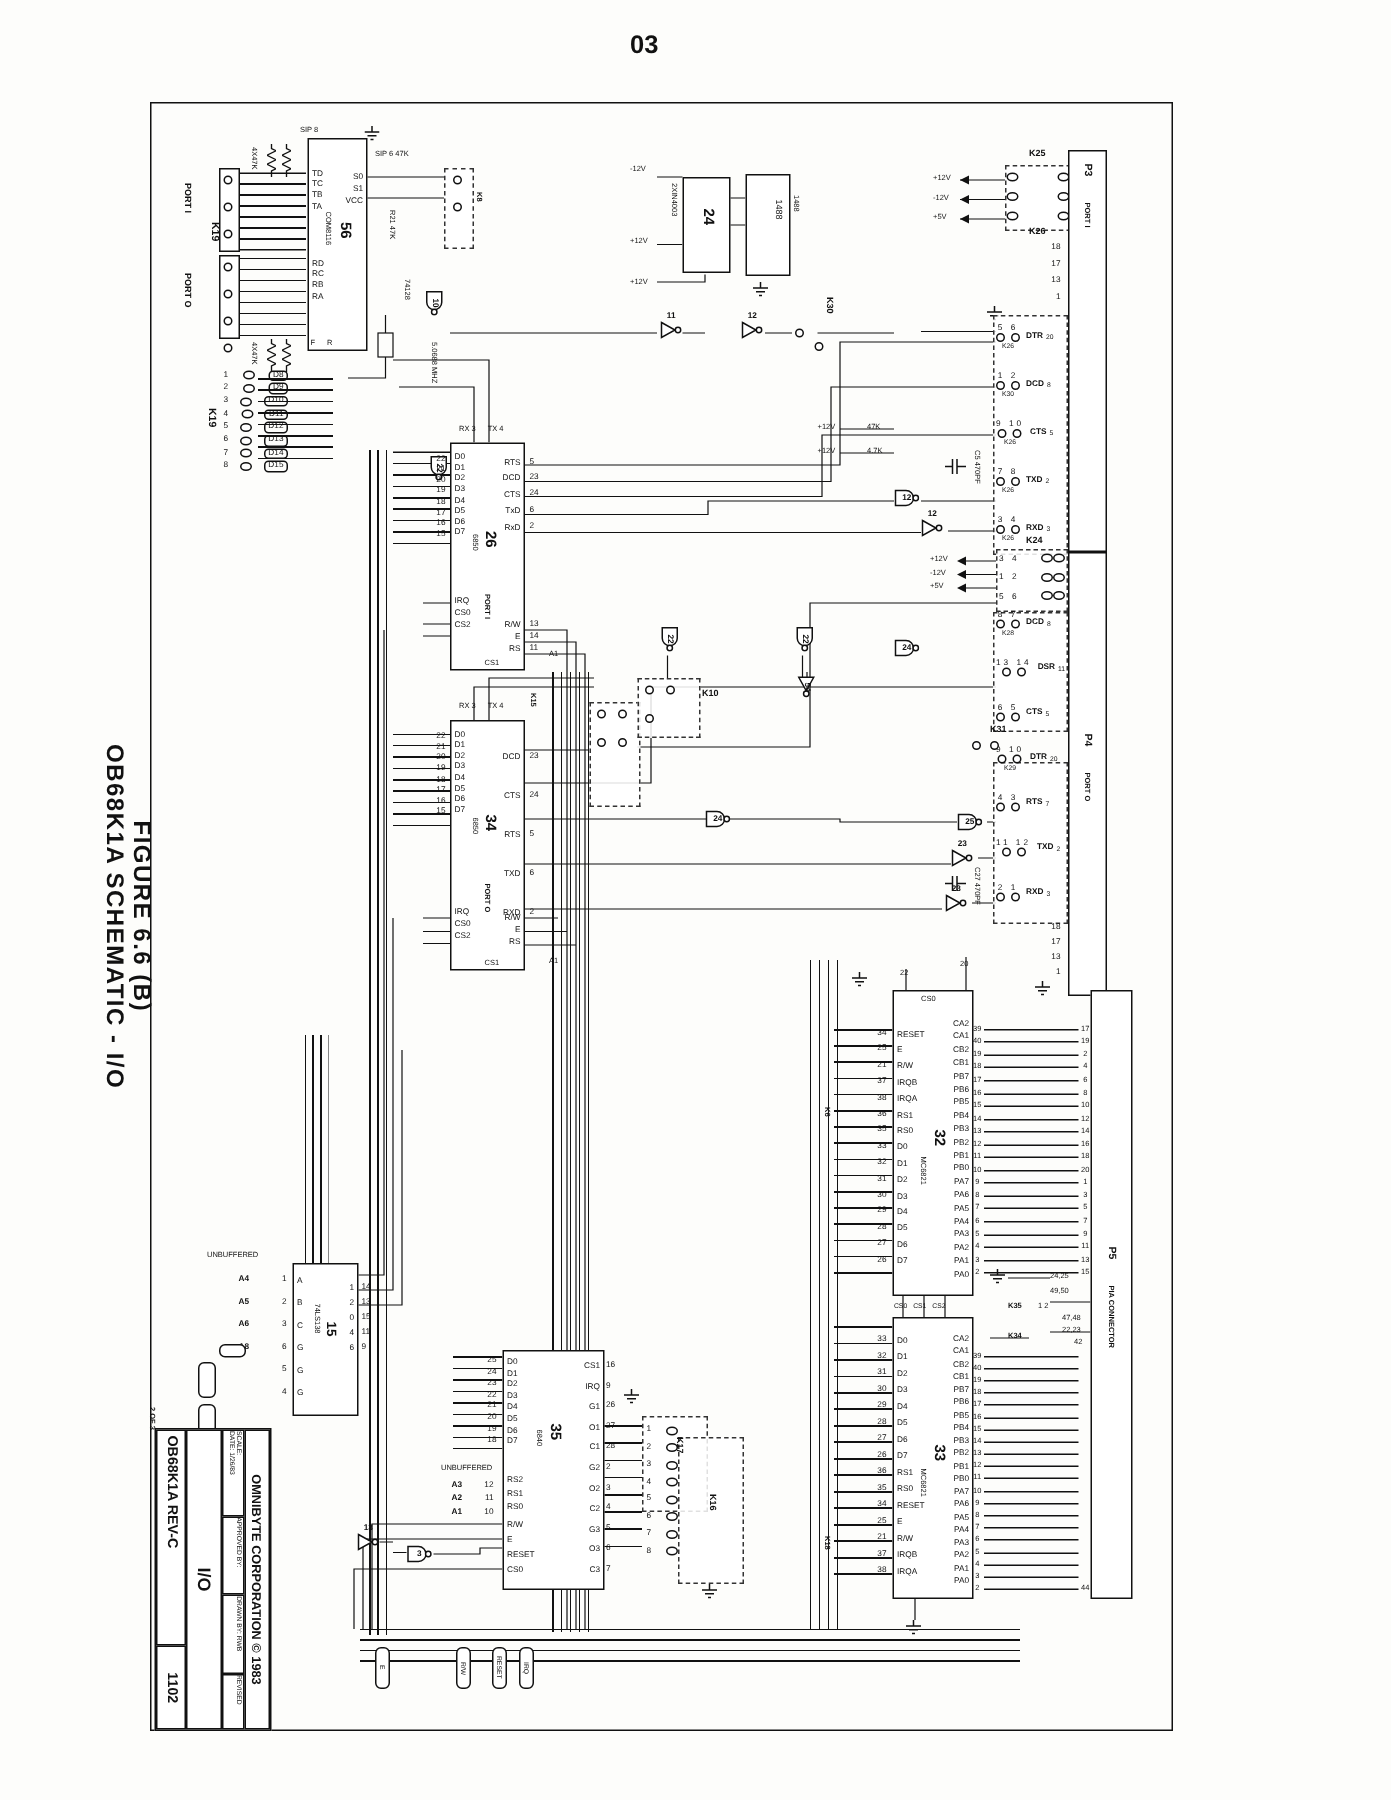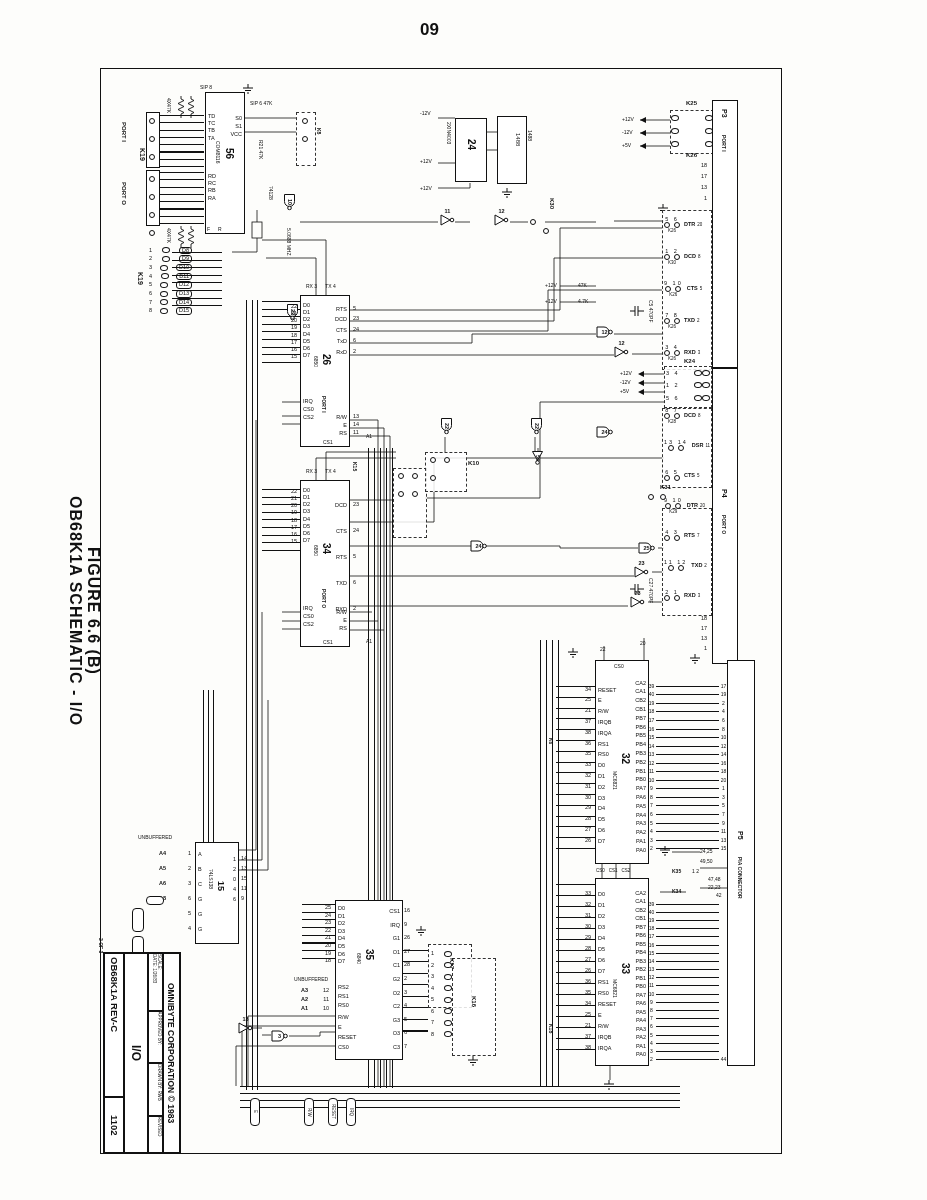--- a/index.html
+++ b/index.html
@@ -52,21 +52,21 @@
     </symbol>
     <symbol id="g-res" viewBox="0 0 6 22">
       <path d="M3,0 V3 L6,4.5 L0,7.5 L6,10.5 L0,13.5 L6,16.5 L3,18 V22" stroke="#111" fill="none" stroke-width="0.9"></path>
     </symbol>
     <symbol id="g-cap" viewBox="0 0 14 10">
       <path d="M0,5 H5 M5,0 V10 M8,0 V10 M8,5 H14" stroke="#111" fill="none" stroke-width="1"></path>
     </symbol>
   </defs>
 </svg>
 
-<div class="abs b" style="left:420px;top:20px;font-size:17px;">09</div>
+<div class="abs b" style="left:420px;top:20px;font-size:17px;">03</div>
 
 <div class="abs v b" style="left:66px;top:446px;height:330px;font-size:16px;letter-spacing:1px;text-align:center;">
   <div>OB68K1A SCHEMATIC - I/O</div>
   <div>FIGURE 6.6 (B)</div>
 </div>
 
 <div class="abs" style="left:100px;top:68px;width:680px;height:1084px;border:1.5px solid #111;"></div>
 
 <svg class="abs" width="927" height="1200" style="left:0;top:0;" fill="none" stroke="#111" stroke-width="0.8">
   <path d="M348,310 H560 V228 H664 M348,321 H554 V258 H664 M348,331 H548 V290 H664"></path>

